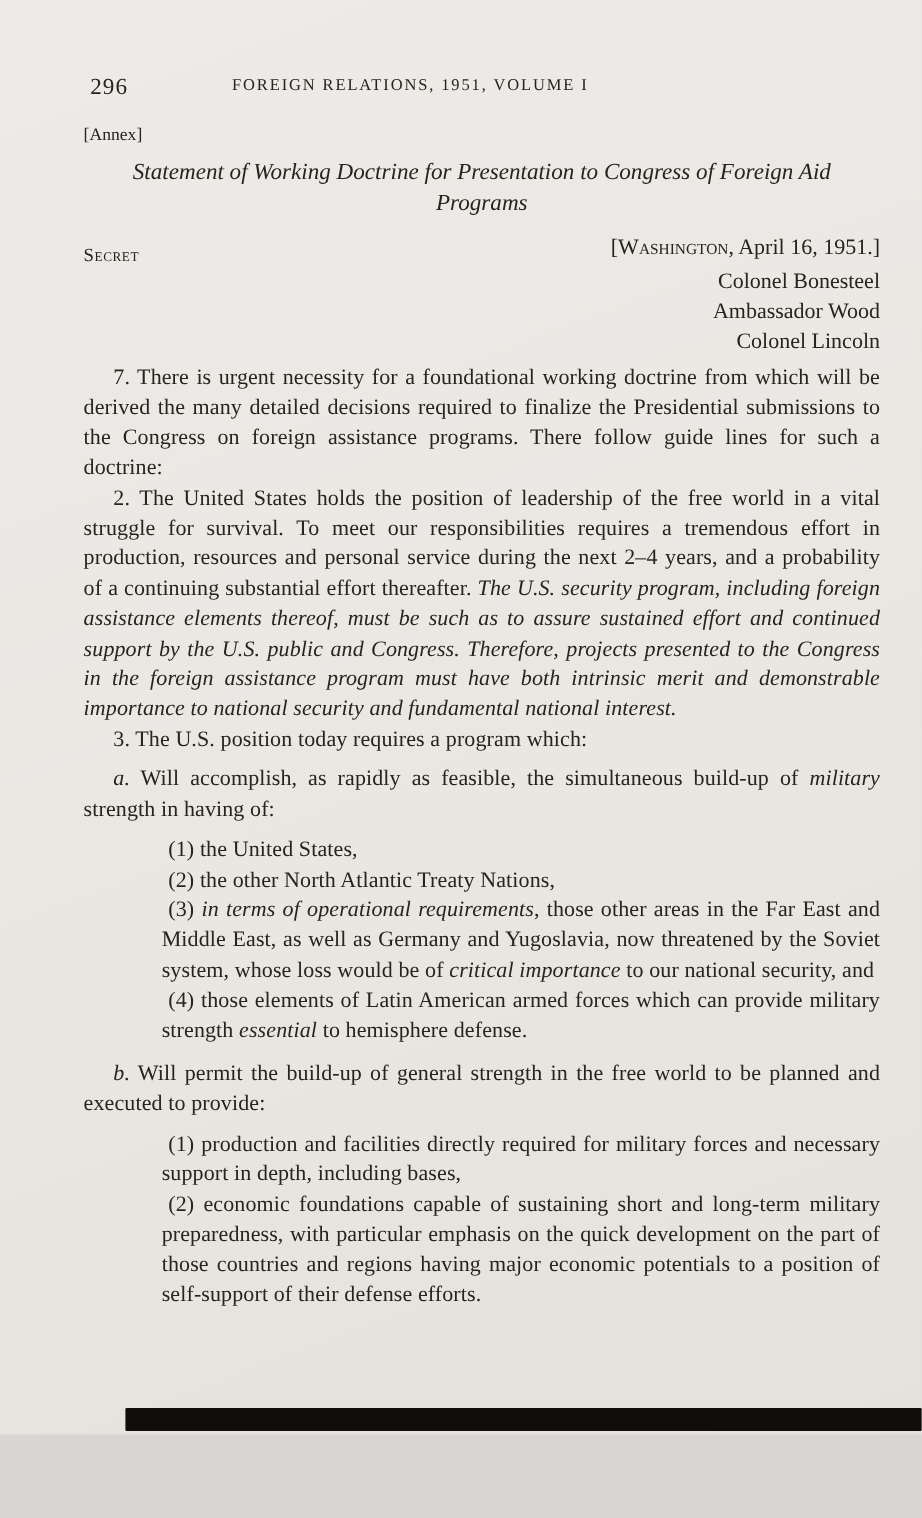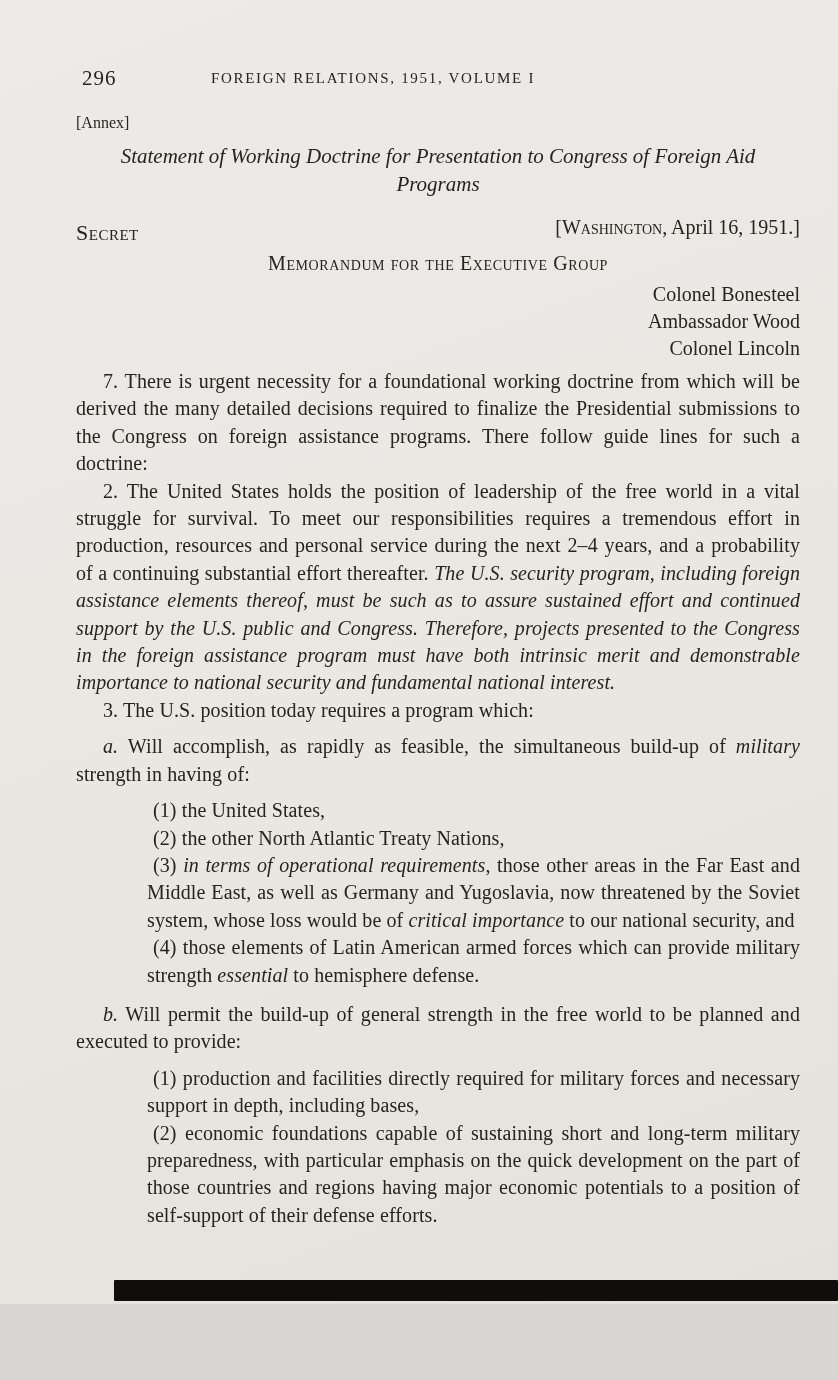--- a/index.html
+++ b/index.html
@@ -58,21 +58,21 @@
     margin: 10px auto 0 auto;
   }
   .byline-row {
     display: flex;
     justify-content: space-between;
     align-items: baseline;
     margin-top: 16px;
   }
   .classification {
     font-variant: small-caps;
-    font-size: 22px;
+    font-size: 17px;
     letter-spacing: 0.5px;
     position: relative;
     top: 6px;
   }
   .dateline { font-size: 20px; }
   .sc { font-variant: small-caps; text-align: center; }
   .it { font-style: italic; }
   .memo-heading {
     text-align: center;
     font-variant: small-caps;
@@ -127,21 +127,20 @@
 
     <div class="annex">[Annex]</div>
 
     <h1 class="title">Statement of Working Doctrine for Presentation to Congress of Foreign Aid Programs</h1>
 
     <div class="byline-row">
       <span class="classification">Secret</span>
       <span class="dateline"><span>[</span><span class="sc">Washington</span><span>, April 16, 1951.]</span></span>
     </div>
 
-    <div class="memo-heading">Memorandum for the Executive Group</div>
 
     <div class="addressees">
       <div>Colonel Bonesteel</div>
       <div>Ambassador Wood</div>
       <div>Colonel Lincoln</div>
     </div>
 
     <div class="bodytext">
       <p class="para"><span>7. There is urgent necessity for a foundational working doctrine from which will be derived the many detailed decisions required to finalize the Presidential submissions to the Congress on foreign assistance programs. There follow guide lines for such a doctrine:</span></p>
       <p class="para"><span>2. The United States holds the position of leadership of the free world in a vital struggle for survival. To meet our responsibilities requires a tremendous effort in production, resources and personal service during the next 2–4 years, and a probability of a continuing substantial effort thereafter. </span><span class="it">The U.S. security program, including foreign assistance elements thereof, must be such as to assure sustained effort and continued support by the U.S. public and Congress. Therefore, projects presented to the Congress in the foreign assistance program must have both intrinsic merit and demonstrable importance to national security and fundamental national interest.</span></p>

